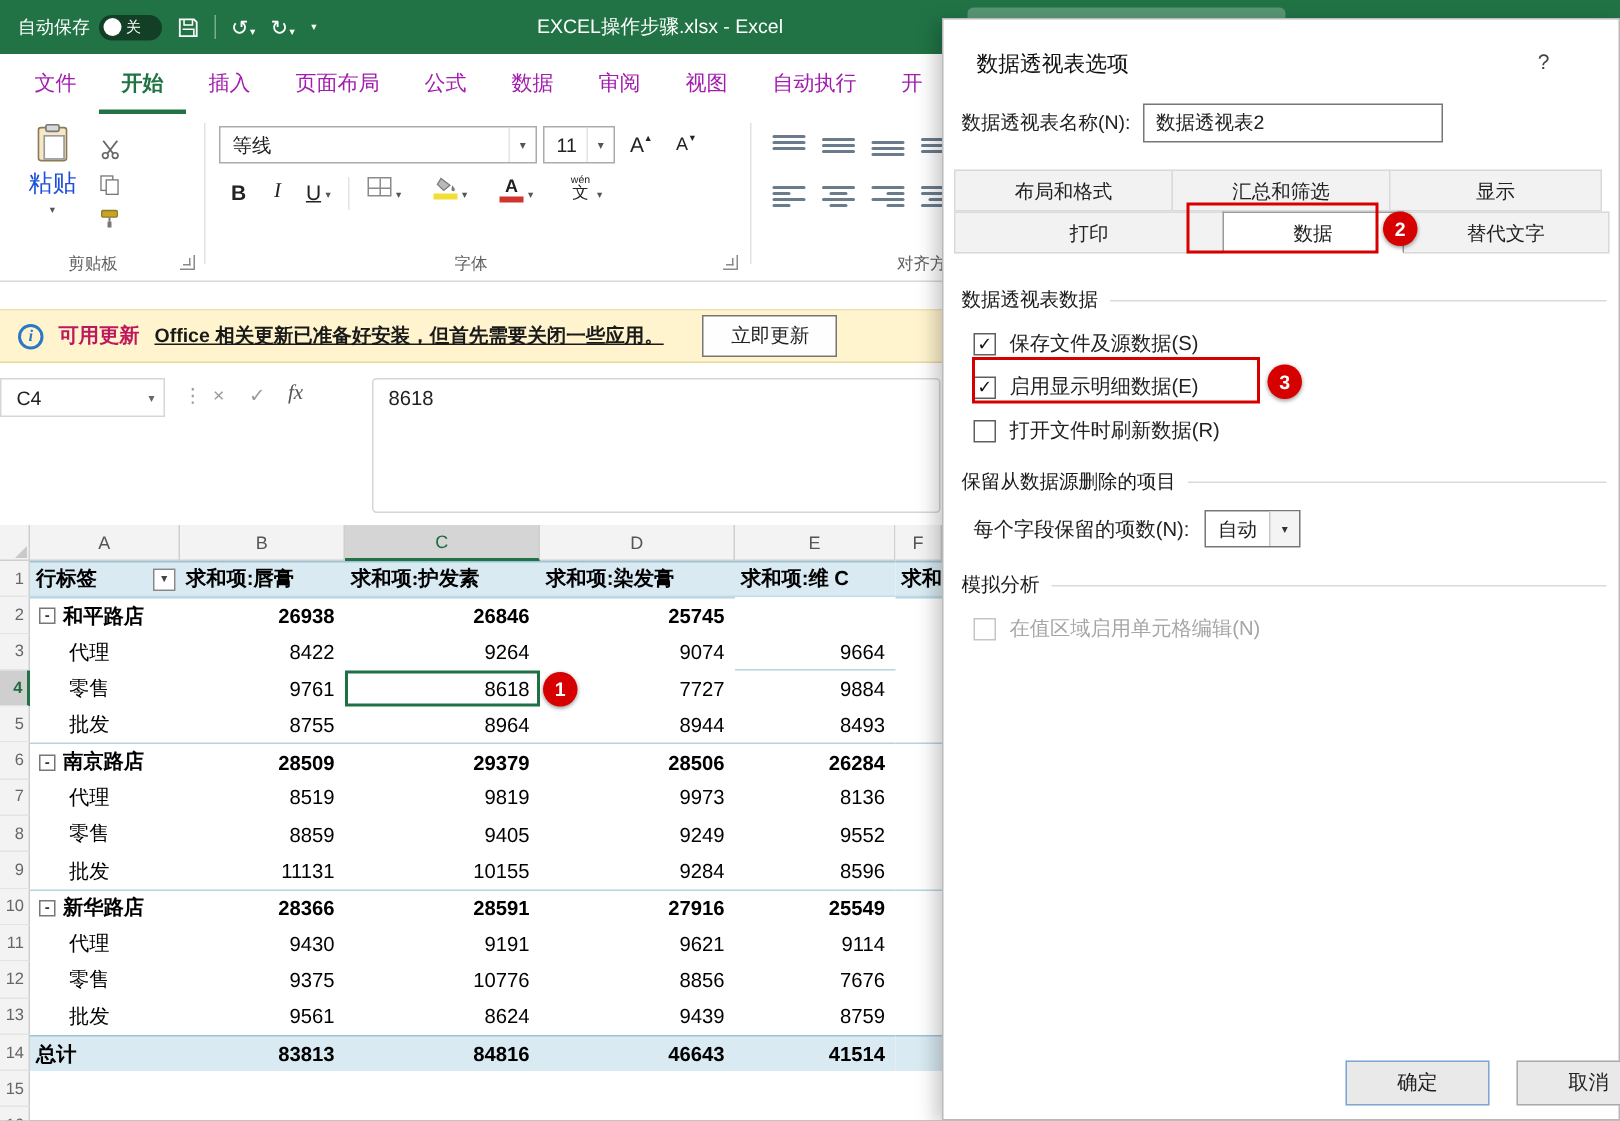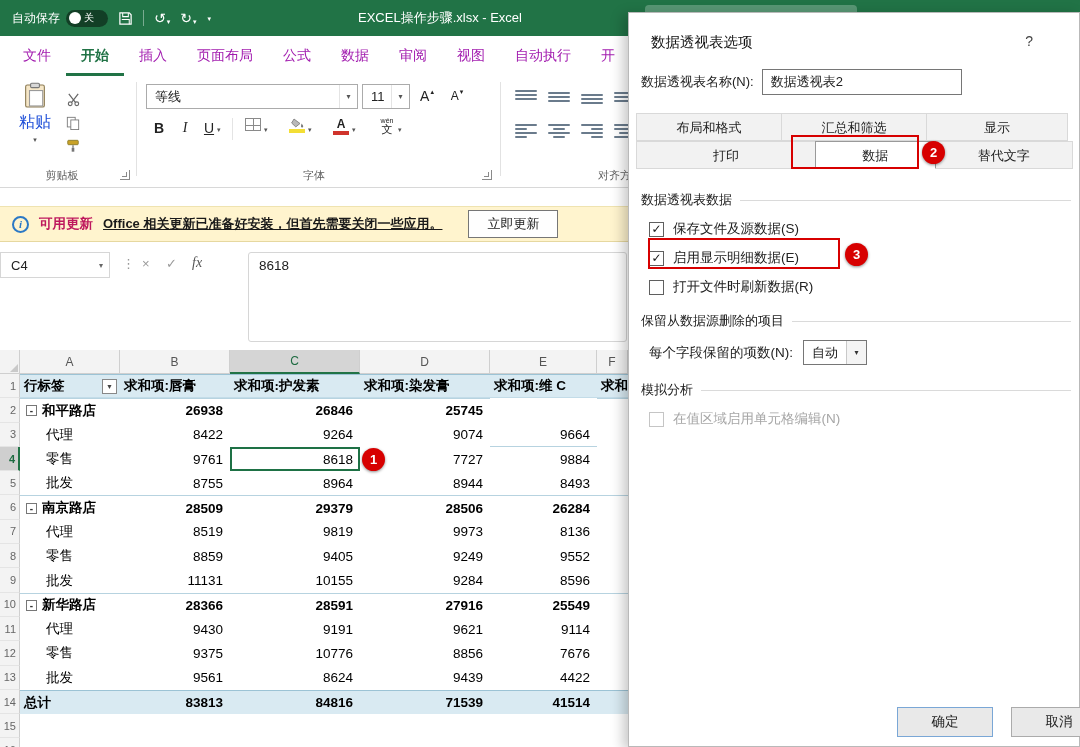--- a/index.html
+++ b/index.html
@@ -478,31 +478,31 @@
           <div class="c" style="width: 31px;"></div>
         </div>
         <div class="g-row detail">
           <div class="gut">13</div>
           <div class="c lab" style="width: 100px;">
             <span>批发</span>
           </div>
           <div class="c num" style="width: 110px;">9561</div>
           <div class="c num" style="width: 130px;">8624</div>
           <div class="c num" style="width: 130px;">9439</div>
-          <div class="c num" style="width: 107px;">4422</div>
+          <div class="c num" style="width: 107px;">8759</div>
           <div class="c" style="width: 31px;"></div>
         </div>
         <div class="g-row grand">
           <div class="gut">14</div>
           <div class="c lab" style="width: 100px;">
             <span>总计</span>
           </div>
           <div class="c num" style="width: 110px;">83813</div>
           <div class="c num" style="width: 130px;">84816</div>
-          <div class="c num" style="width: 130px;">71539</div>
+          <div class="c num" style="width: 130px;">46643</div>
           <div class="c num" style="width: 107px;">41514</div>
           <div class="c" style="width: 31px;"></div>
         </div>
         <div class="g-row">
           <div class="gut">15</div>
           <div class="c" style="width: 100px;"></div>
           <div class="c" style="width: 110px;"></div>
           <div class="c" style="width: 130px;"></div>
           <div class="c" style="width: 130px;"></div>
           <div class="c" style="width: 107px;"></div>

